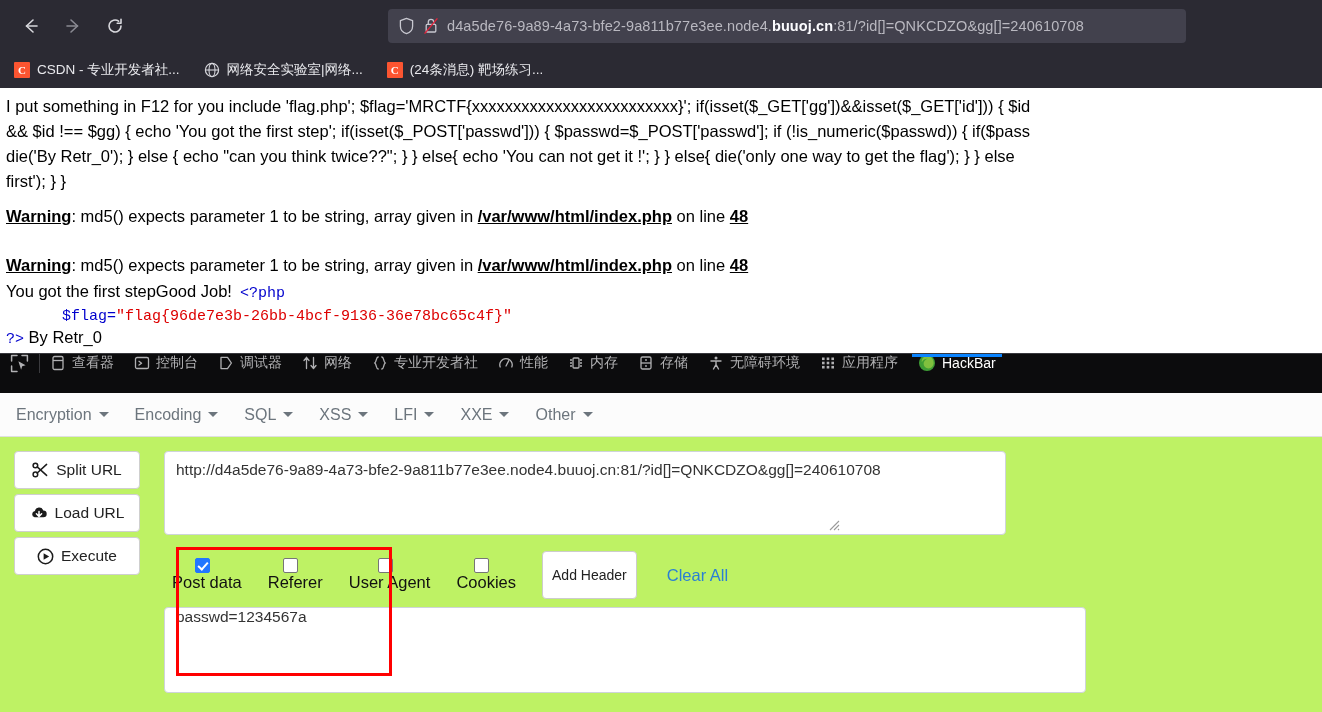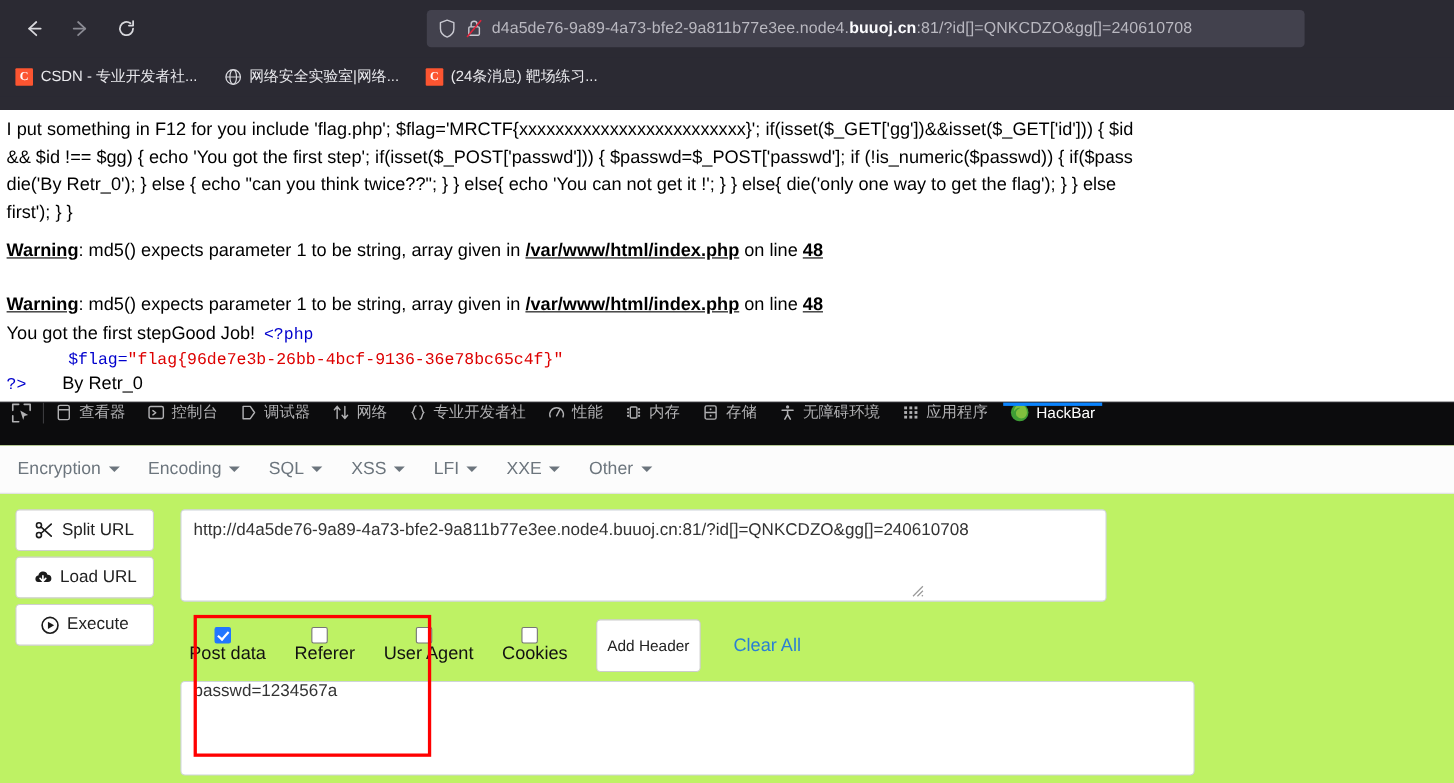--- a/index.html
+++ b/index.html
@@ -8,21 +8,21 @@
     width: 1322px; height: 712px;
     background: #ffffff;
     font-family: "Liberation Sans", sans-serif;
     overflow: hidden;
   }
 
   
   .browser-chrome {
     background: #2b2a33;
     width: 1322px;
-    height: 100px;
+    height: 88px;
     position: relative;
   }
   .nav-row {
     height: 52px;
     display: flex;
     align-items: center;
     padding: 0 14px;
   }
   .nav-btn {
     width: 34px; height: 34px;
@@ -116,21 +116,21 @@
   .codeblock {
     font-family: "Liberation Mono", monospace;
     font-size: 15px;
     line-height: 23px;
     white-space: pre;
   }
   .c-tag { color: #0000cd; }
   .c-var { color: #0000cd; }
   .c-str { color: #dd0000; }
   .c-close { color: #0000cd; }
-  .byretr { color: #000; font-family: "Liberation Sans", sans-serif; font-size: 16.5px; margin-left: 28px; }
+  .byretr { color: #000; font-family: "Liberation Sans", sans-serif; font-size: 16.5px; }
 
   
   .devtools-bar {
     background: #0c0c0d;
     height: 40px;
     display: flex;
     align-items: flex-start;
     border-top: 1px solid #38383d;
   }
   .dt-picker {

